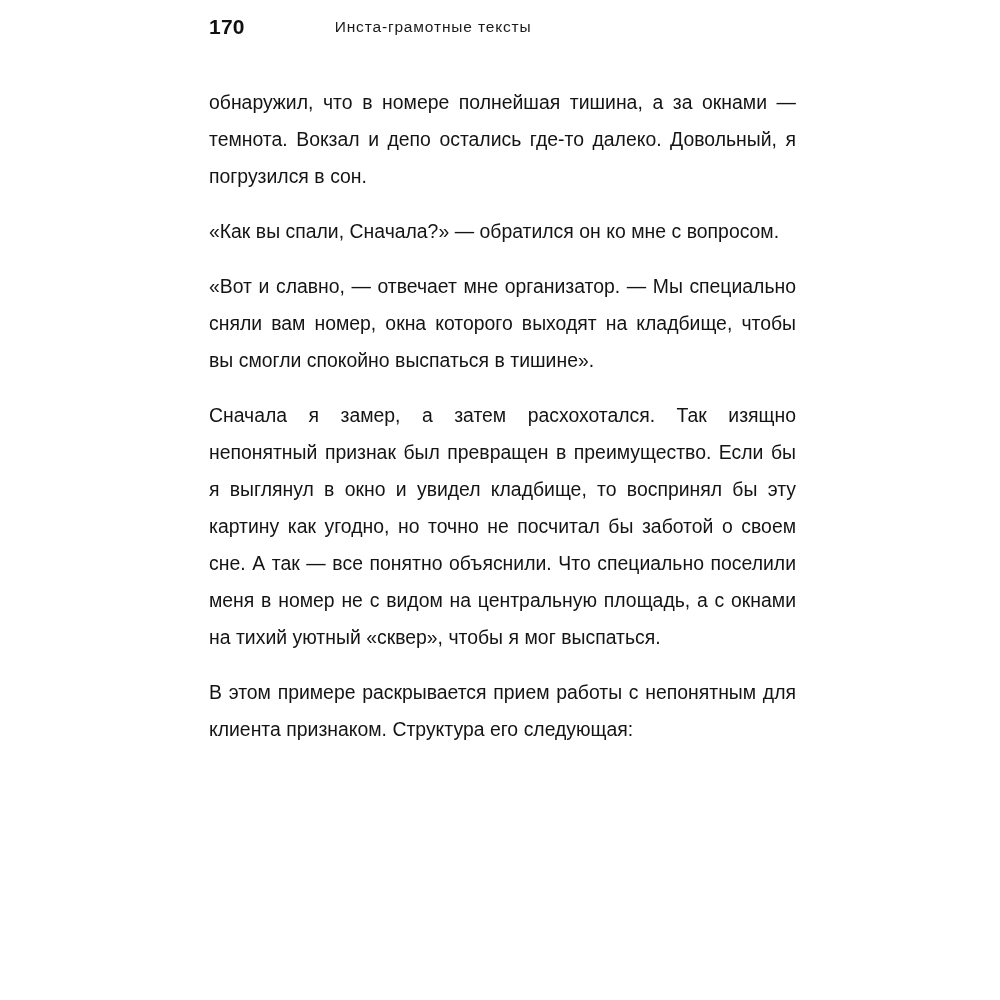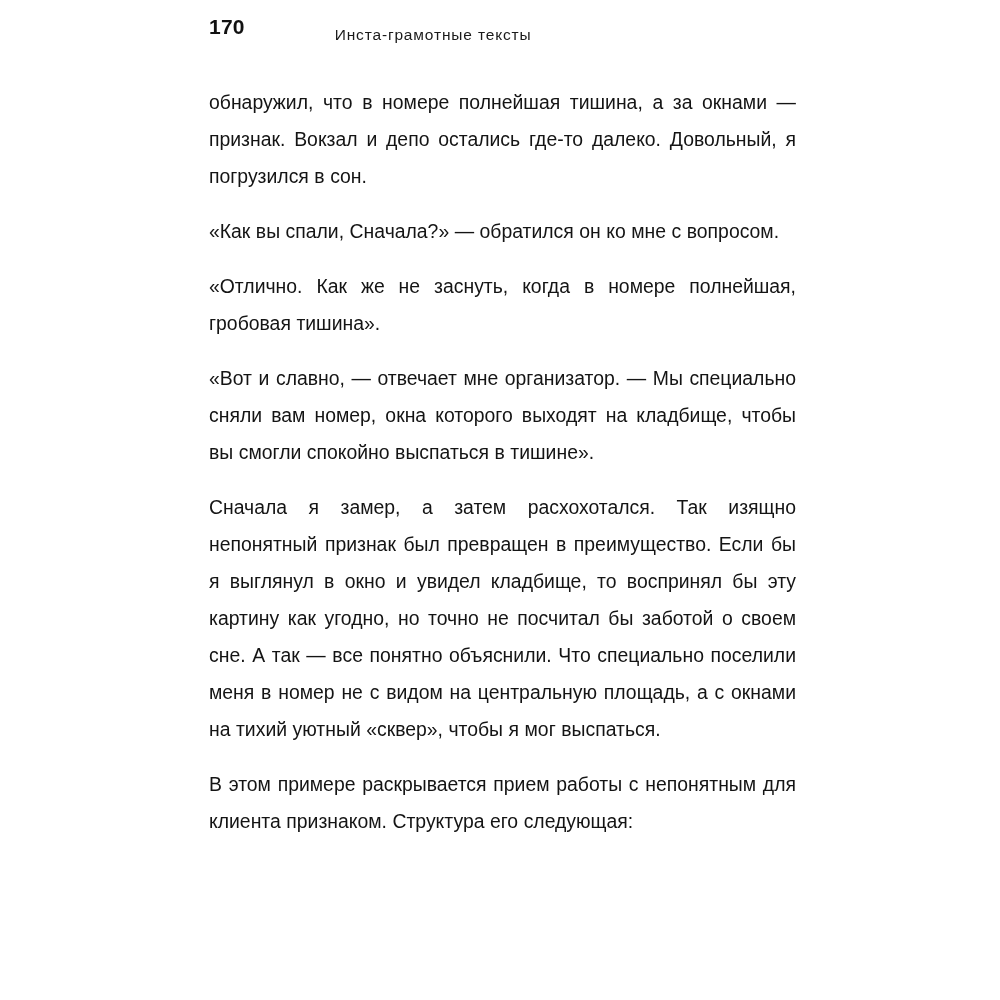--- a/index.html
+++ b/index.html
@@ -44,21 +44,20 @@
     white-space: nowrap;
   }
   .running-head {
     font-size: 15.5px;
     font-weight: 400;
     line-height: 26px;
     letter-spacing: 0.85px;
     color: #1a1a1a;
     margin-left: 90px;
     white-space: nowrap;
-    margin-top: 8px;
   }
 
   
   .text-column {
     position: absolute;
     top: 84px;
     left: 209px;
     width: 587px;
   }
 
@@ -81,26 +80,25 @@
 
 <div class="page">
 
   <div class="page-header">
     <span class="folio">170</span>
     <span class="running-head">Инста-грамотные тексты</span>
   </div>
 
   <div class="text-column">
 
-    <p class="para">обнаружил, что в номере полнейшая тишина, а за окнами — признак. Вокзал и депо остались где-то далеко. Довольный, я погрузился в сон.</p>
+    <p class="para">обнаружил, что в номере полнейшая тишина, а за окнами — темнота. Вокзал и депо остались где-то далеко. Довольный, я погрузился в сон.</p>
 
 
     <p class="para">«Как вы спали, Сначала?» — обратился он ко мне с вопросом.</p>
 
-    <p class="para">«Отлично. Как же не заснуть, когда в номере полнейшая, гробовая тишина».</p>
 
     <p class="para">«Вот и славно, — отвечает мне организатор. — Мы специально сняли вам номер, окна которого выходят на кладбище, чтобы вы смогли спокойно выспаться в тишине».</p>
 
     <p class="para">Сначала я замер, а затем расхохотался. Так изящно непонятный признак был превращен в преимущество. Если бы я выглянул в окно и увидел кладбище, то воспринял бы эту картину как угодно, но точно не посчитал бы заботой о своем сне. А так — все понятно объяснили. Что специально поселили меня в номер не с видом на центральную площадь, а с окнами на тихий уютный «сквер», чтобы я мог выспаться.</p>
 
     <p class="para">В этом примере раскрывается прием работы с непонятным для клиента признаком. Структура его следующая:</p>
 
   </div>
 
 </div>

